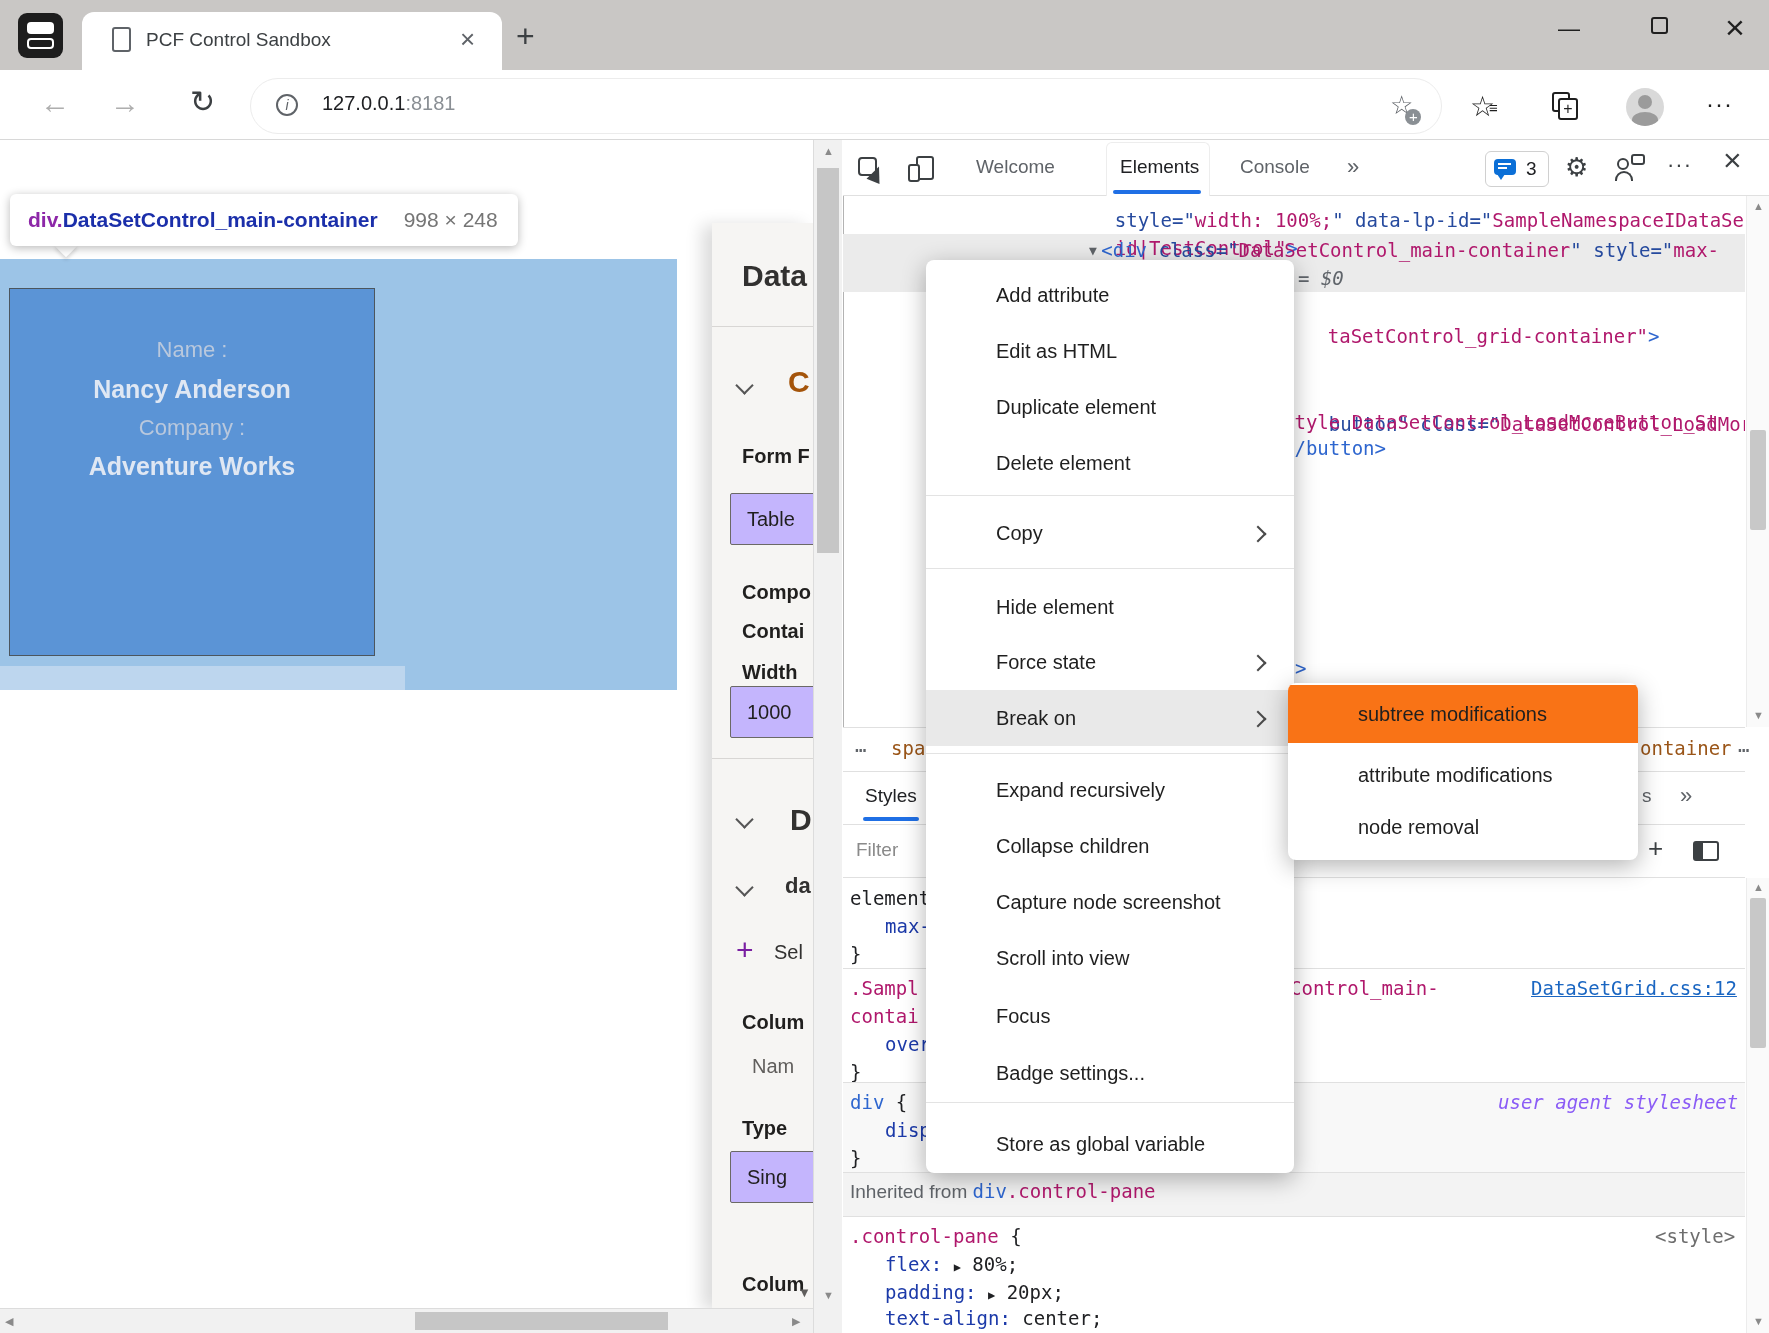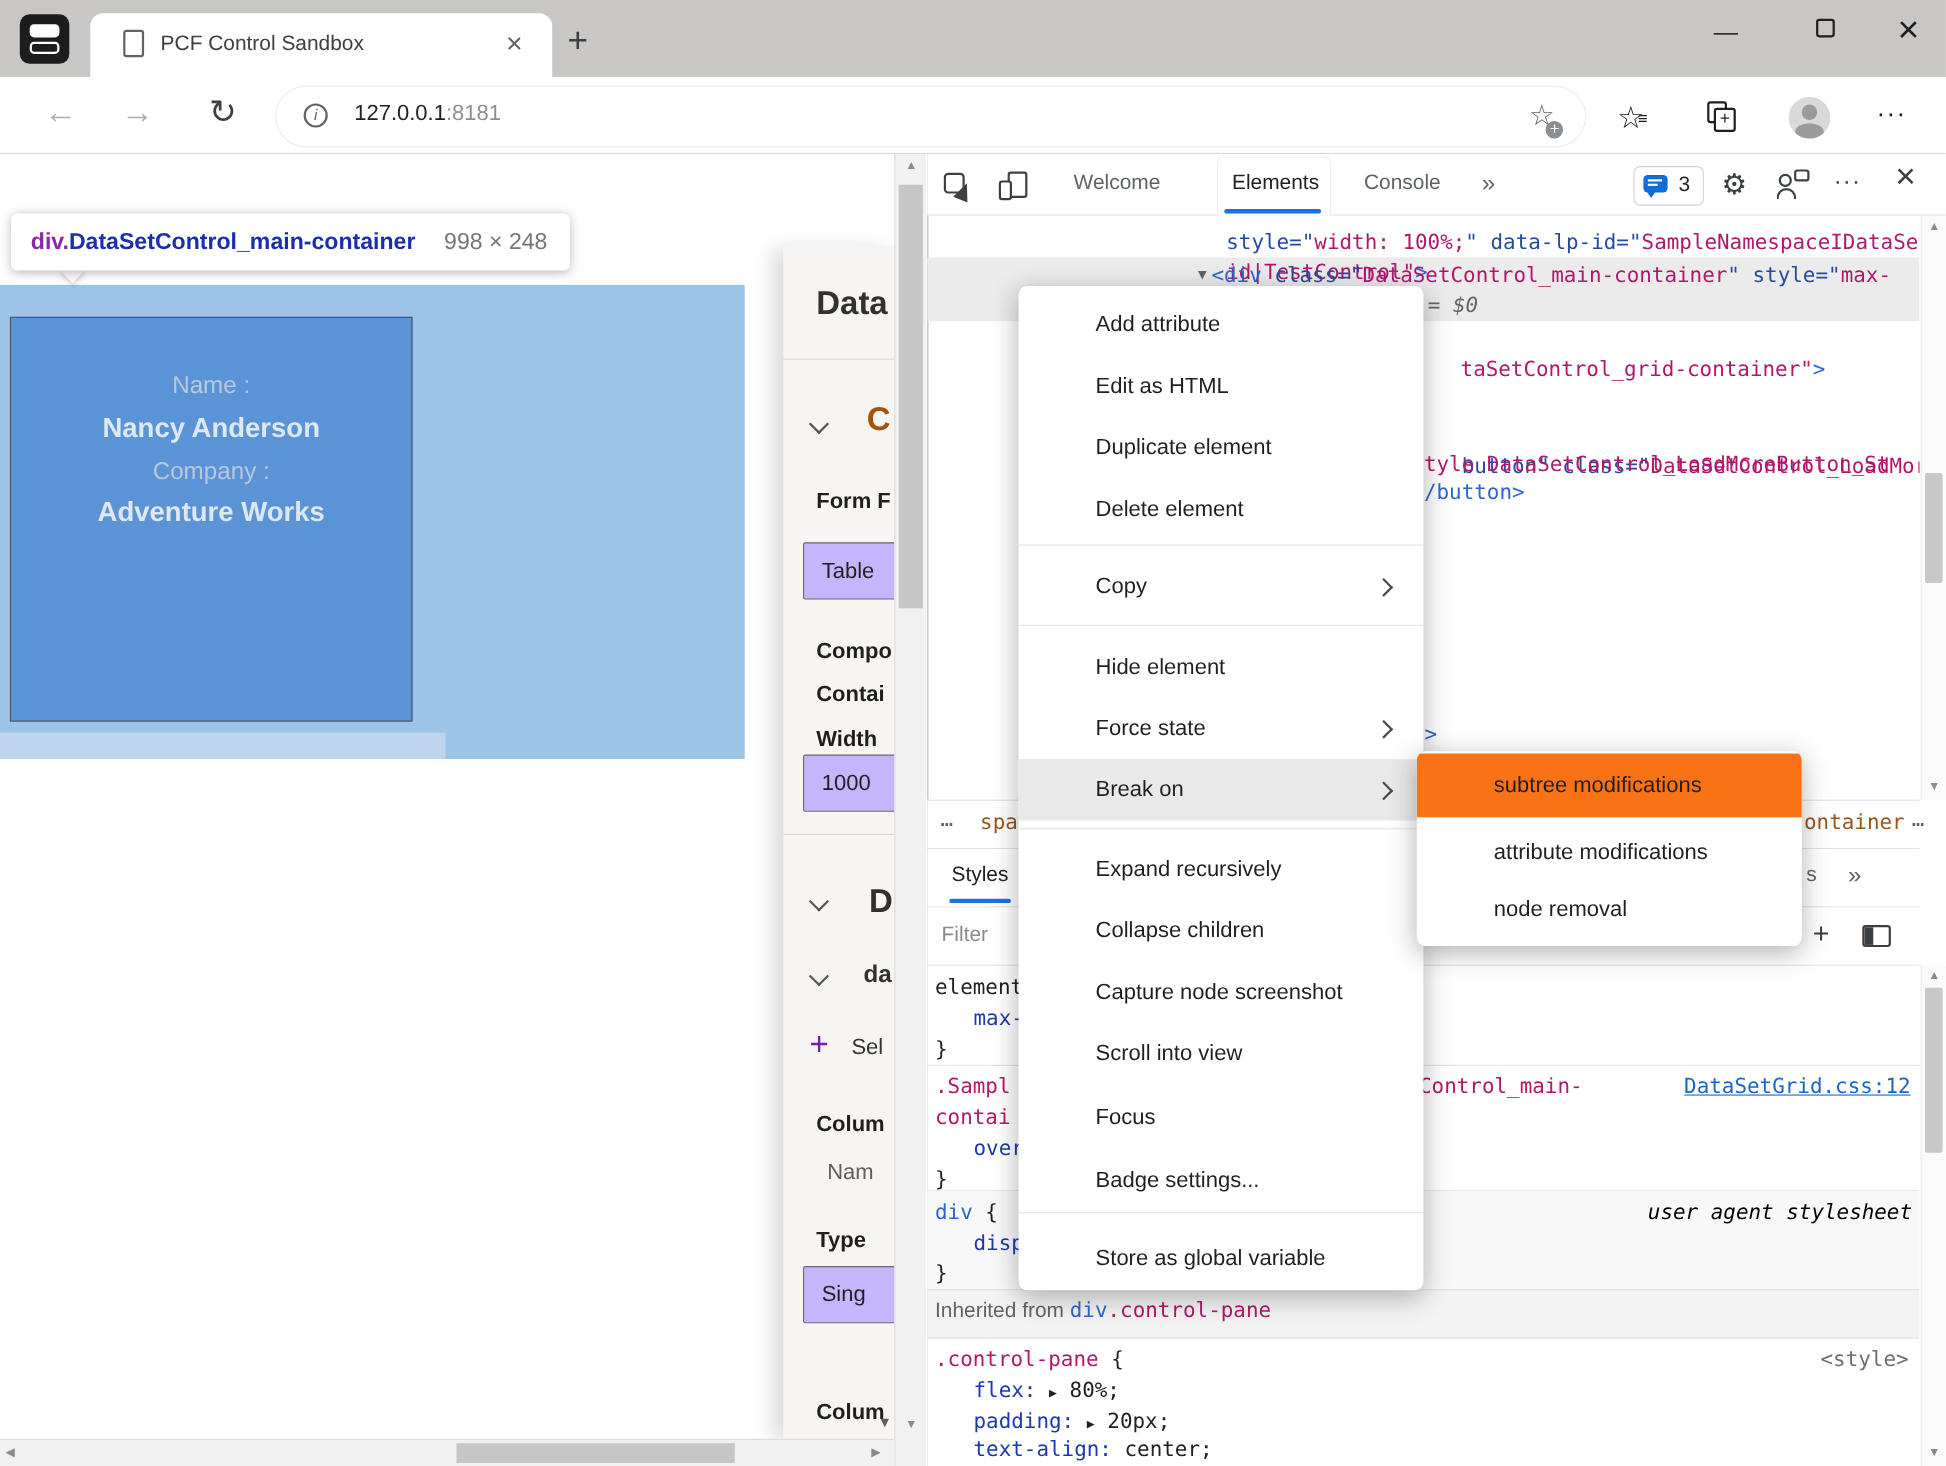--- a/index.html
+++ b/index.html
@@ -234,21 +234,21 @@
   <div class="codeline mono val" style="left:7px;top:96px;">.Sampl</div>
   <div class="codeline mono val" style="left:447px;top:96px;">Control_main-</div>
   <div class="codeline mono" style="left:688px;top:96px;color:#1a66c2;text-decoration:underline;">DataSetGrid.css:12</div>
   <div class="codeline mono val" style="left:7px;top:124px;">contai</div>
   <div class="codeline mono propline" style="left:42px;top:152px;">over</div>
   <div class="codeline mono" style="left:7px;top:180px;color:#202124;">}</div>
   <div class="abs" style="left:0;top:204px;width:902px;height:1px;background:#e0e0e0;"></div>
 
   <div class="abs" style="left:0;top:205px;width:902px;height:89px;background:#f8f8f8;"></div>
   <div class="codeline mono" style="left:7px;top:210px;"><span class="tag">div</span><span style="color:#202124;"> {</span></div>
-  <div class="codeline mono" style="left:655px;top:210px;color:#000000;font-style:italic;">user agent stylesheet</div>
+  <div class="codeline mono" style="left:655px;top:210px;color:#8b5cf6;font-style:italic;">user agent stylesheet</div>
   <div class="codeline mono propline" style="left:42px;top:238px;">disp</div>
   <div class="codeline mono" style="left:7px;top:266px;color:#202124;">}</div>
 
   <div class="abs" style="left:0;top:294px;width:902px;height:45px;background:#f3f3f3;border-top:1px solid #e0e0e0;border-bottom:1px solid #e0e0e0;box-sizing:border-box;"></div>
   <div class="abs" style="left:7px;top:302px;">
     <span class="sans" style="font-size:19px;color:#5f6368;">Inherited from </span><span class="mono tag">div</span><span class="mono val">.control-pane</span>
   </div>
 
   <div class="codeline mono" style="left:7px;top:344px;"><span class="val">.control-pane</span><span style="color:#202124;"> {</span></div>
   <div class="codeline mono" style="left:812px;top:344px;color:#6e6e6e;">&lt;style&gt;</div>

